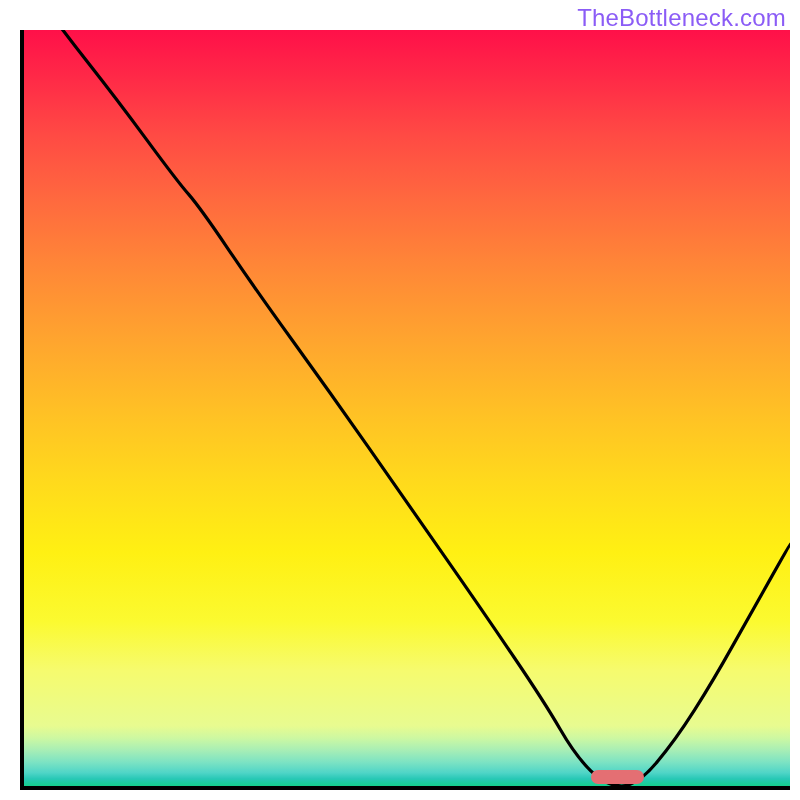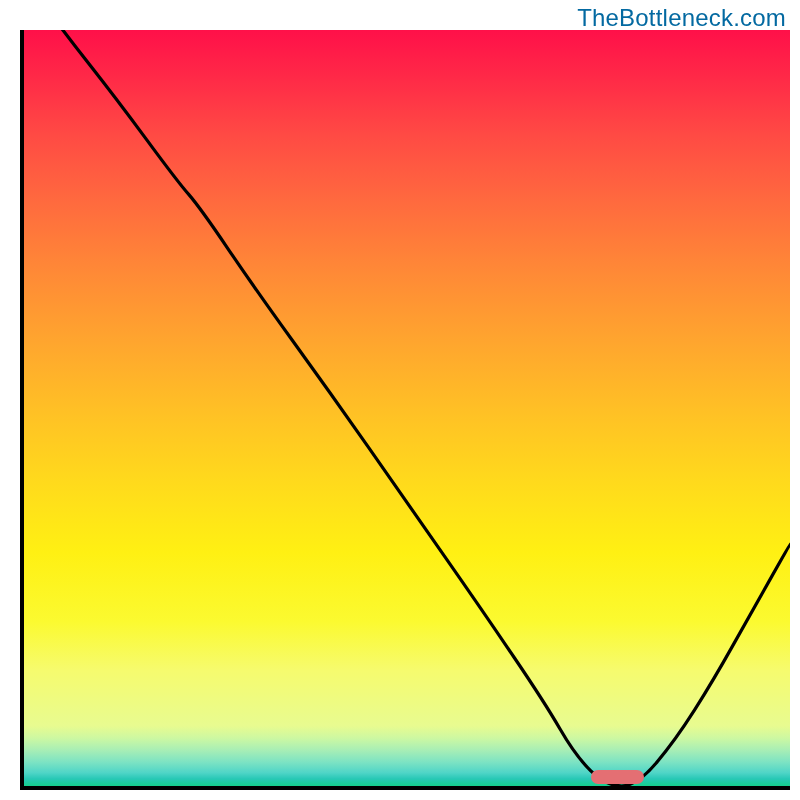--- a/index.html
+++ b/index.html
@@ -15,21 +15,21 @@
     position: relative;
     width: 800px;
     height: 800px;
   }
   .watermark {
     position: absolute;
     top: 4px;
     right: 14px;
     font-size: 24px;
     font-weight: 500;
-    color: #0369a1;
+    color: #8b5cf6;
     letter-spacing: 0.2px;
     z-index: 10;
     pointer-events: none;
   }
   .plot-frame {
     position: absolute;
     left: 20px;
     top: 30px;
     width: 770px;
     height: 760px;

